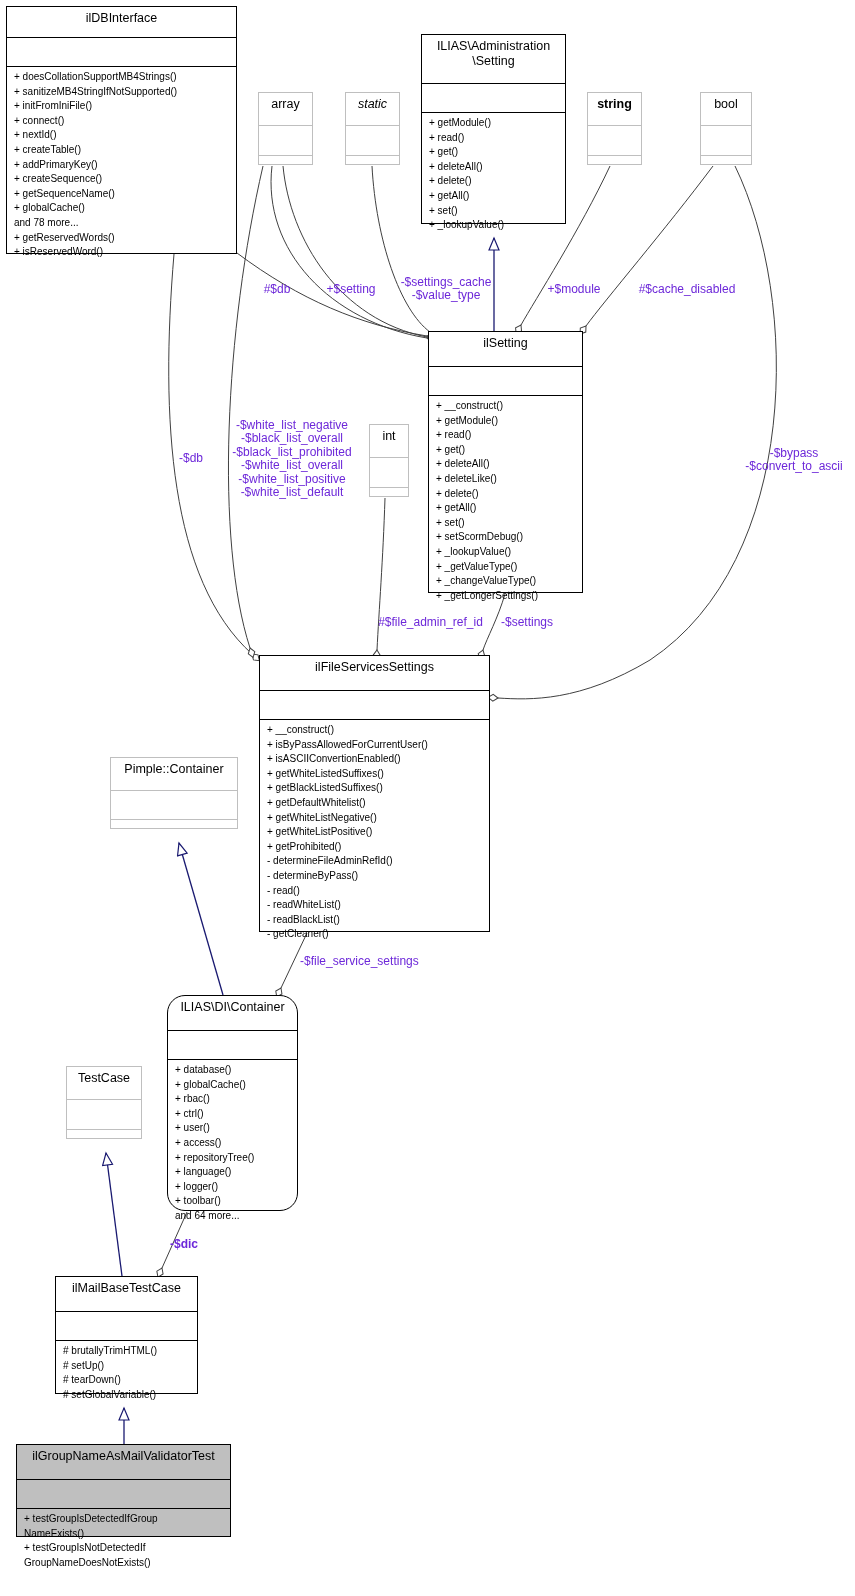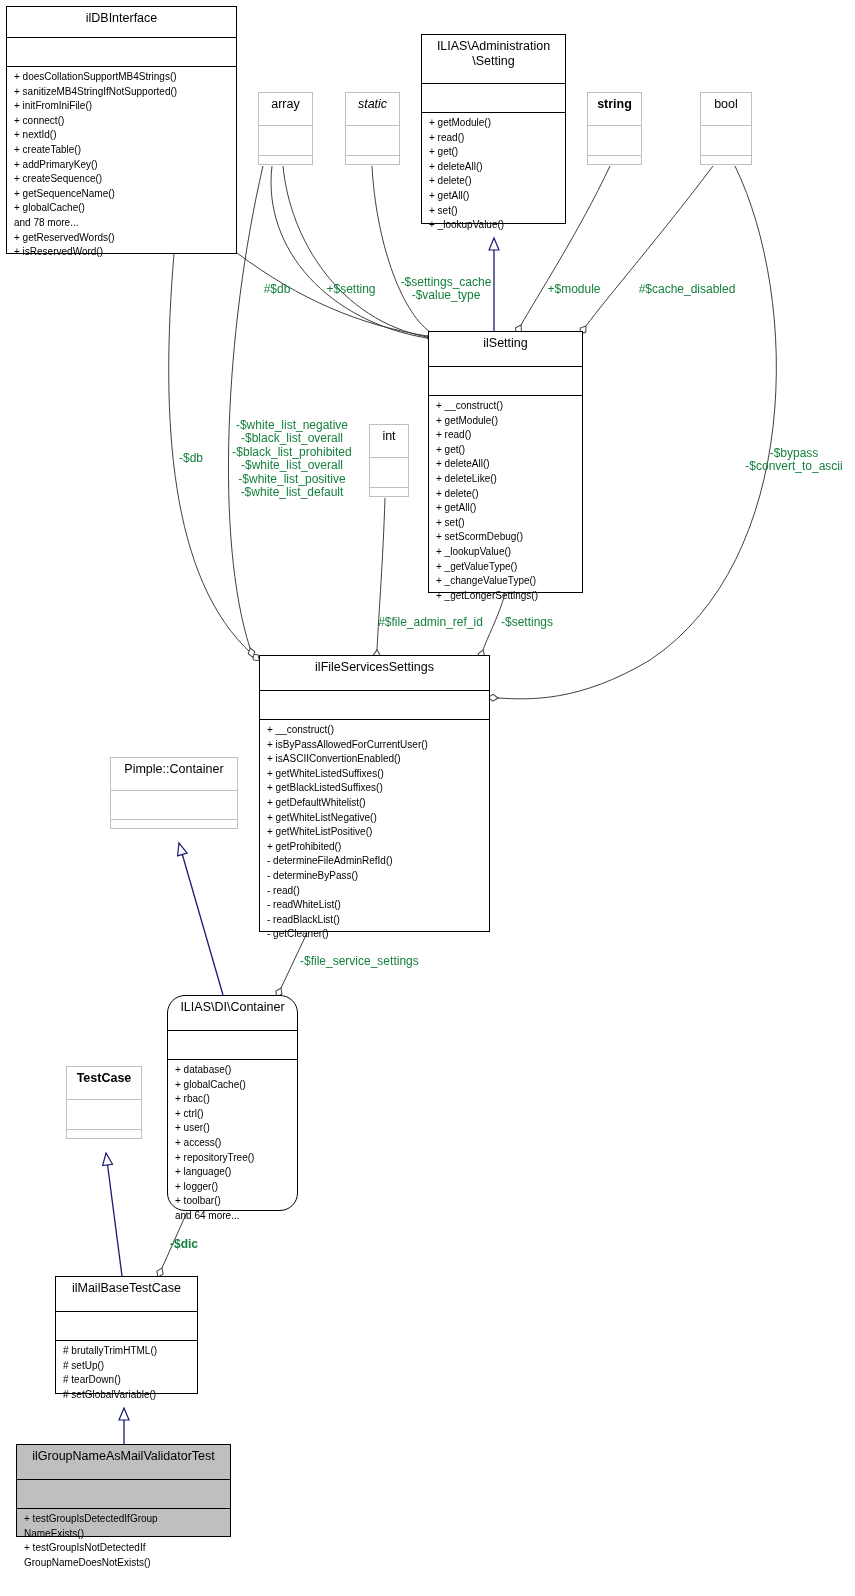--- a/index.html
+++ b/index.html
@@ -63,21 +63,21 @@
     line-height: 14.6px;
     padding: 3px 5px 4px 7px;
   }
   .node-ops div, .node-attrs div {
     white-space: pre-wrap;
   }
   .edge-label {
     position: absolute;
     font-size: 12px;
     line-height: 13.4px;
-    color: #15803d;
+    color: #6d28d9;
     white-space: pre-line;
     z-index: 6;
   }
   .el-center { text-align: center; }
   .el-left { text-align: left; }
 </style>
 </head>
 <body>
 
 <div id="diagram">
@@ -310,21 +310,21 @@
       <div>+ access()</div>
       <div>+ repositoryTree()</div>
       <div>+ language()</div>
       <div>+ logger()</div>
       <div>+ toolbar()</div>
       <div>and 64 more...</div>
     </div>
   </div>
 
   <div class="uml-node light" style="left:66px; top:1066px; width:76px; height:73px;">
-    <div class="node-title" style="height:24px;font-weight:bold;">TestCase</div>
+    <div class="node-title" style="height:24px;">TestCase</div>
     <div class="node-sep"></div>
     <div class="node-attrs" style="height:23px;"></div>
     <div class="node-sep"></div>
     <div class="node-ops"></div>
   </div>
 
   <div class="uml-node" style="left:55px; top:1276px; width:143px; height:118px;">
     <div class="node-title" style="height:26px;">ilMailBaseTestCase</div>
     <div class="node-sep"></div>
     <div class="node-attrs" style="height:22px;"></div>

